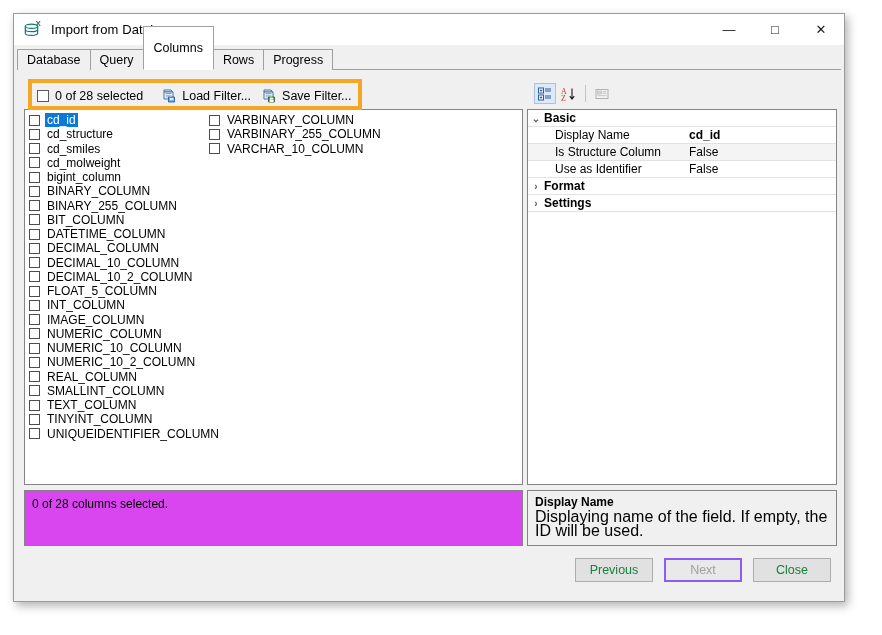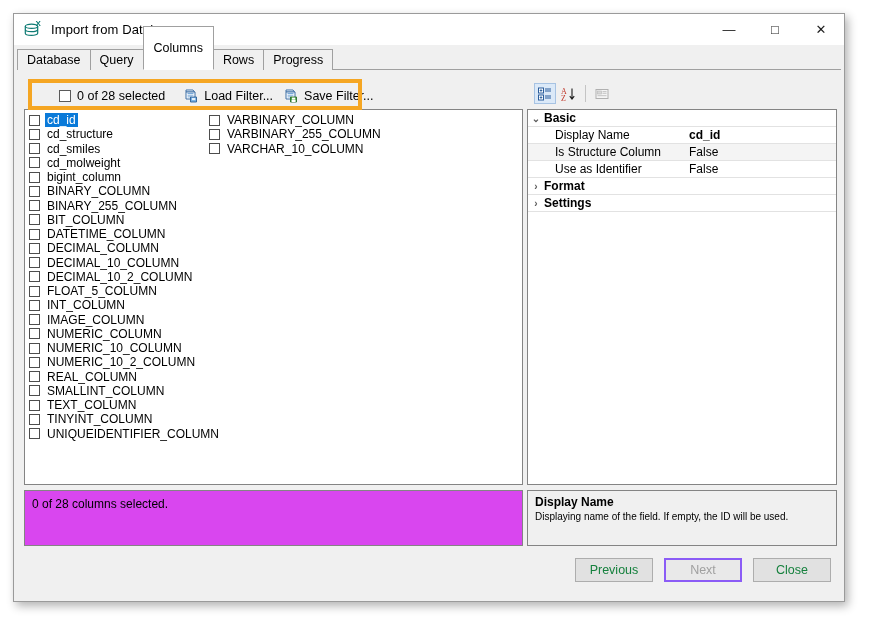--- a/index.html
+++ b/index.html
@@ -93,21 +93,20 @@
   }
 
   
   #left-toolbar {
     position: absolute;
     left: 15px; top: 13px;
     width: 325px; height: 24px;
     background: #f0f0f0;
     display: flex;
     align-items: center;
-    padding-left: 22px;
   }
   .tb-item {
     display: flex; align-items: center;
     height: 22px;
     padding: 0 6px 0 5px;
     font-size: 12.5px;
     color: #000;
     white-space: nowrap;
     cursor: default;
   }
@@ -238,21 +237,21 @@
 
   #prop-desc {
     position: absolute;
     left: 510px; top: 419px;
     width: 310px; height: 56px;
     background: #f0f0f0;
     border: 1px solid #848484;
     padding: 4px 7px;
   }
   #prop-desc-title { font-size: 12px; font-weight: bold; color: #000; }
-  #prop-desc-body { font-size: 10px; color: #000; margin-top: 1px; line-height: 14px; }
+  #prop-desc-body { font-size: 16px; color: #000; margin-top: 1px; line-height: 14px; }
 
   
   #btn-row {
     position: absolute;
     left: 0; top: 487px;
     width: 824px;
     display: flex; justify-content: flex-end;
     padding-right: 10px;
   }
   .dlg-btn {

